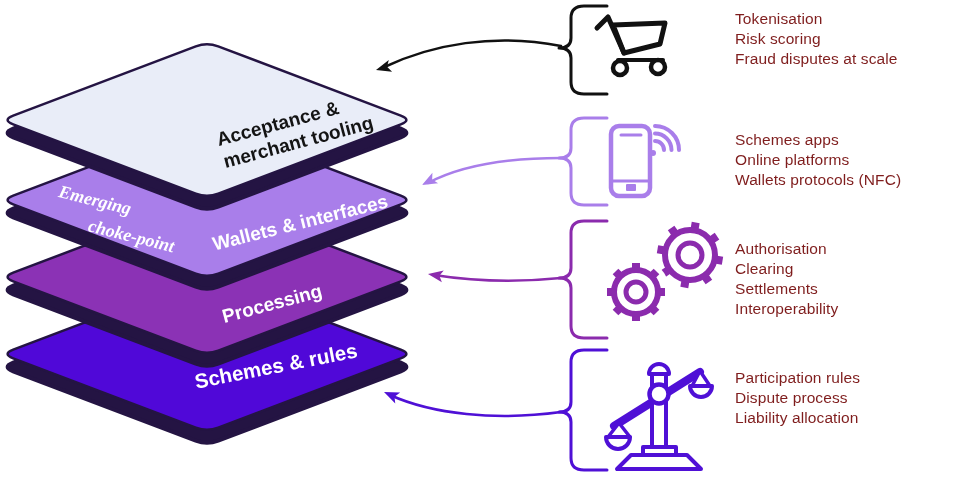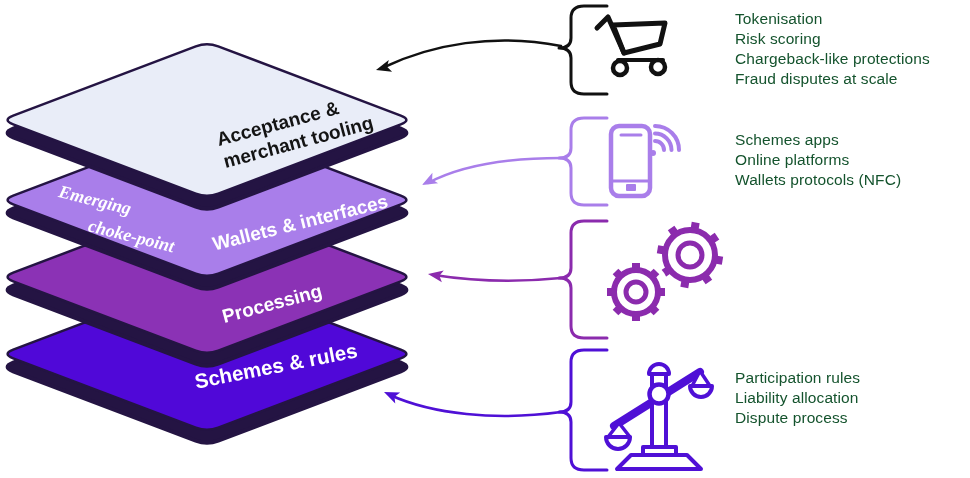--- a/index.html
+++ b/index.html
@@ -2,21 +2,21 @@
 <html><head>
 <meta charset="utf-8">
 <style>
   html,body{margin:0;padding:0;background:#fff;}
   .canvas{
     position:relative;width:970px;height:478px;background:#fff;overflow:hidden;
     font-family:"Liberation Sans",sans-serif;
   }
   .canvas svg{position:absolute;left:0;top:0;}
   .items{
-    position:absolute;left:735px;font-size:15.5px;line-height:20px;color:#14532d;
+    position:absolute;left:735px;font-size:15.5px;line-height:20px;color:#7f1d1d;
     letter-spacing:.1px;white-space:nowrap;
   }
   text{font-family:"Liberation Sans",sans-serif;}
   .layer-label{font-weight:bold;text-anchor:middle;}
   .fs19{font-size:19px;}
   .fs20{font-size:20.5px;}
   .annotation-text{
     font-family:"Liberation Serif",serif;font-style:italic;font-weight:bold;
     font-size:18px;text-anchor:middle;
   }
@@ -151,30 +151,35 @@
         <path d="M 690,386 A 11 11 0 0 0 712,386 Z" stroke-width="4" fill="#ffffff"></path>
         <rect x="643" y="447" width="33" height="8" stroke-width="4" fill="#ffffff"></rect>
         <path d="M 617,469 L 701,469 L 687,455 L 631,455 Z" stroke-width="4" fill="#ffffff"></path>
       </g>
     </g>
   </svg>
 
   <div class="items" style="top:9px">
     <div>Tokenisation</div>
     <div>Risk scoring</div>
-    <div>Chargeback-like protections</div>
     <div>Fraud disputes at scale</div>
   </div>
 
   <div class="items" style="top:130px">
     <div>Schemes apps</div>
     <div>Online platforms</div>
     <div>Wallets protocols (NFC)</div>
   </div>
 
+  <div class="items" style="top:239px">
+    <div>Authorisation</div>
+    <div>Clearing</div>
+    <div>Settlements</div>
+    <div>Interoperability</div>
+  </div>
 
   <div class="items" style="top:368px">
     <div>Participation rules</div>
+    <div>Dispute process</div>
     <div>Liability allocation</div>
-    <div>Dispute process</div>
   </div>
 
 </div>
 
 </body></html>

